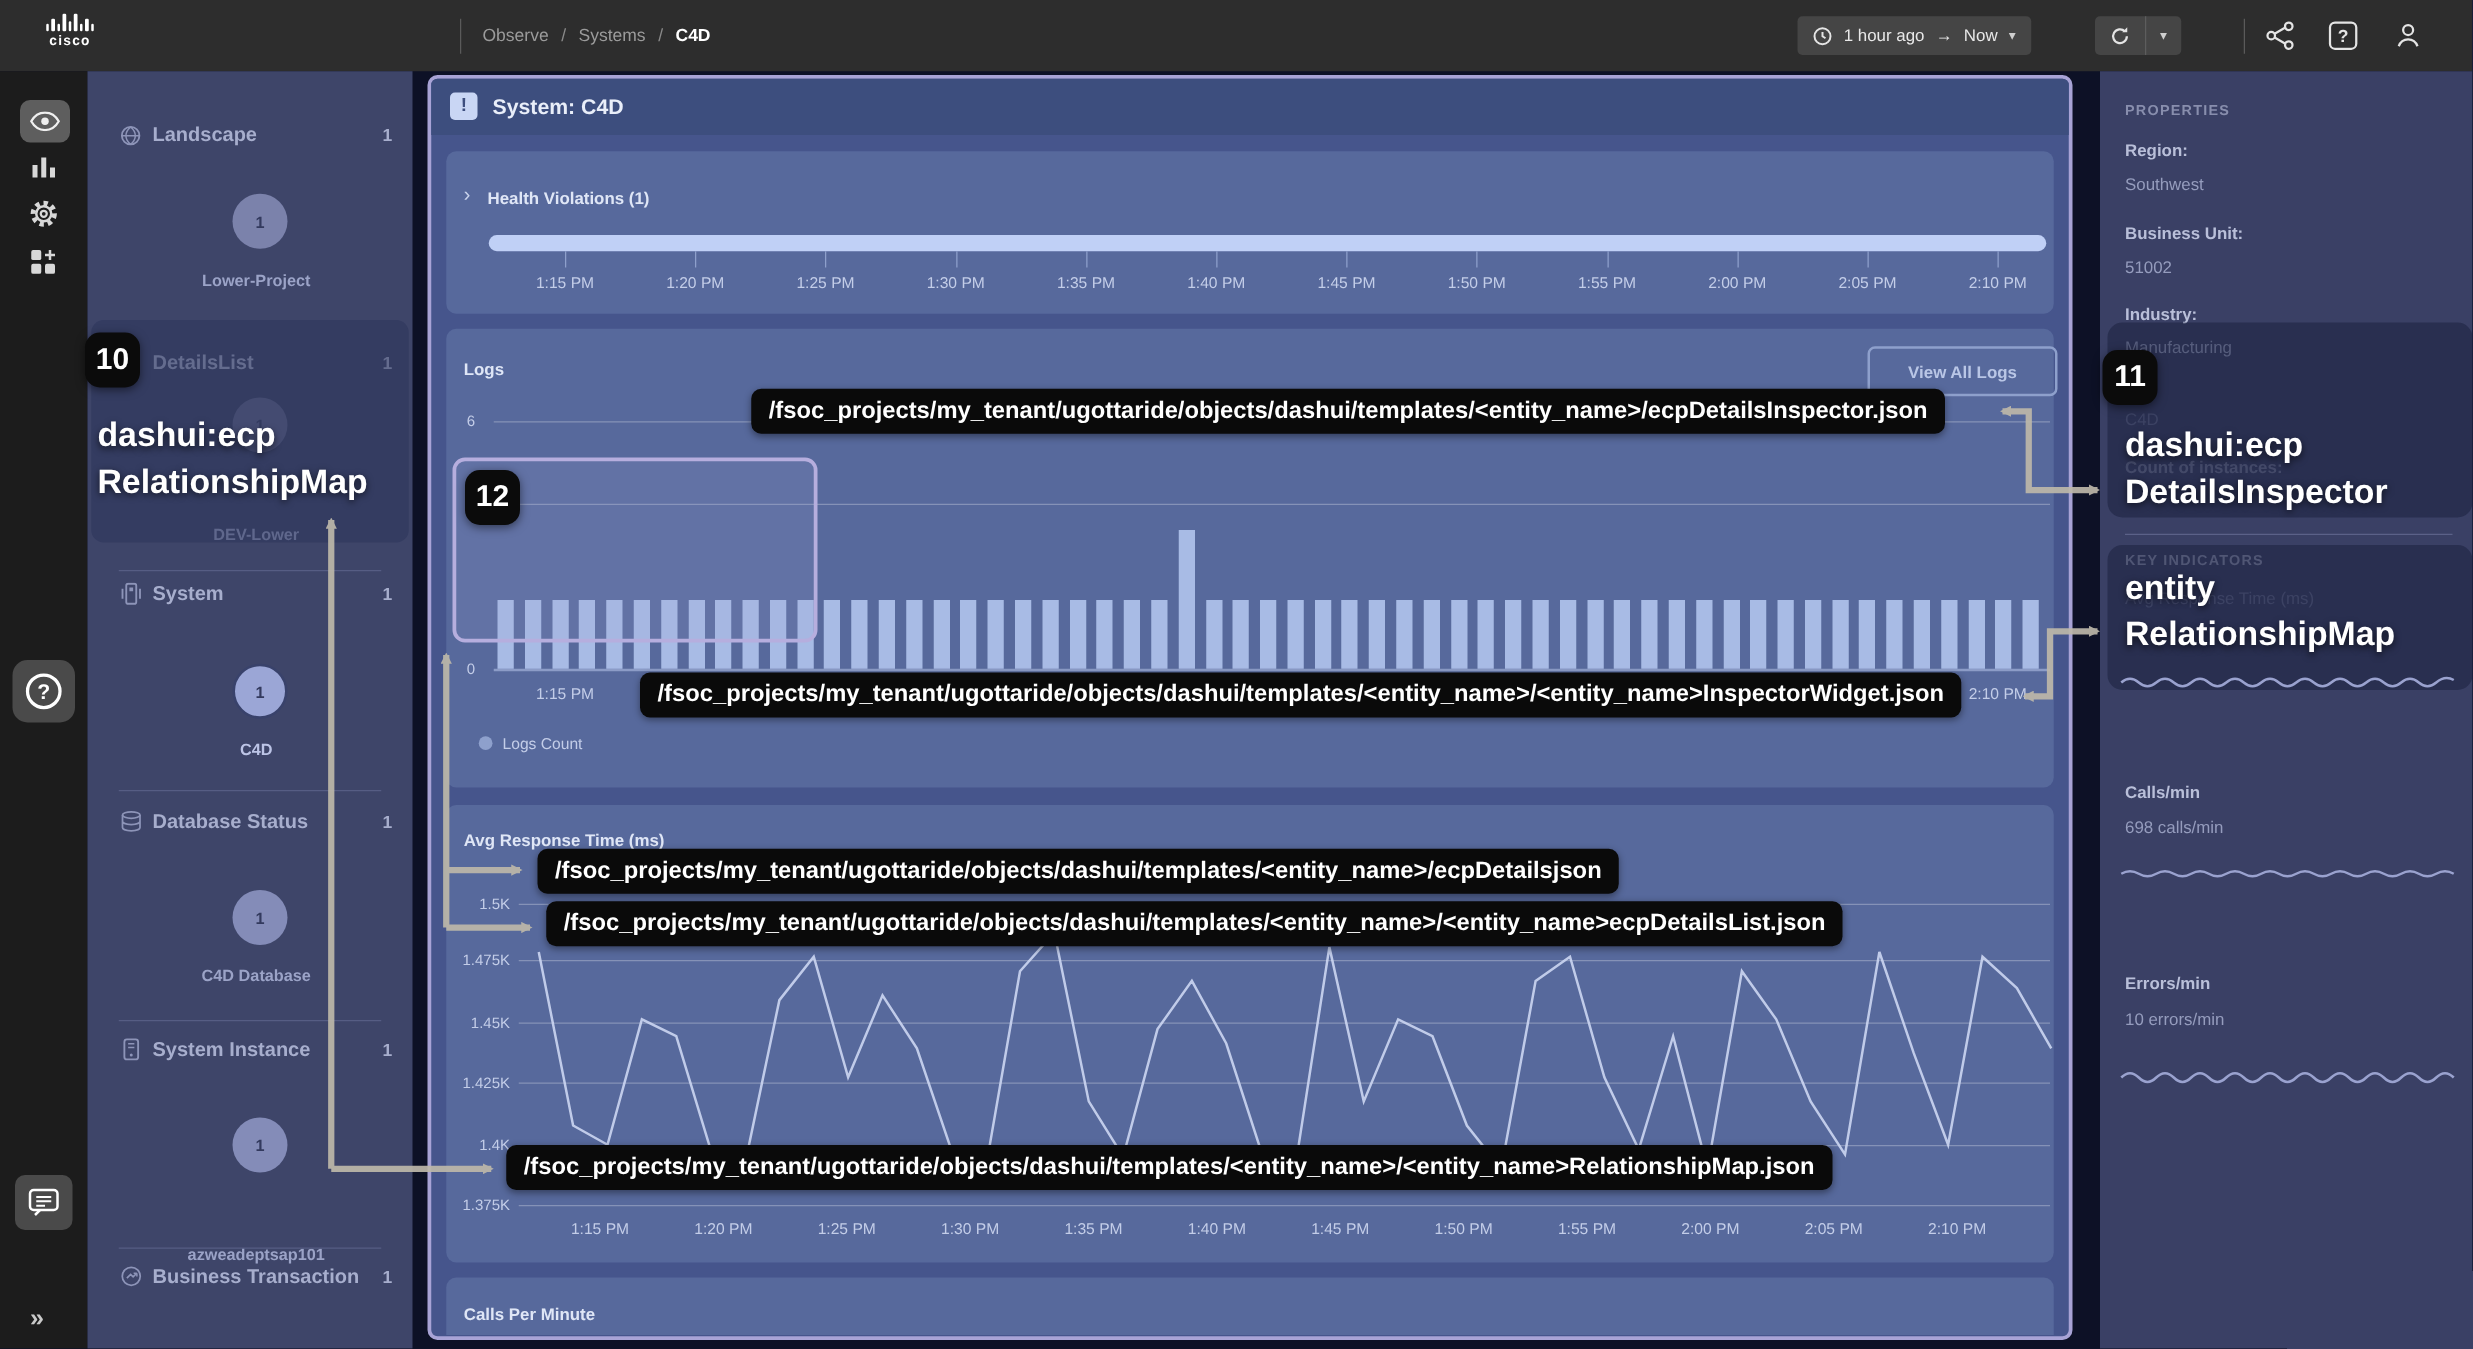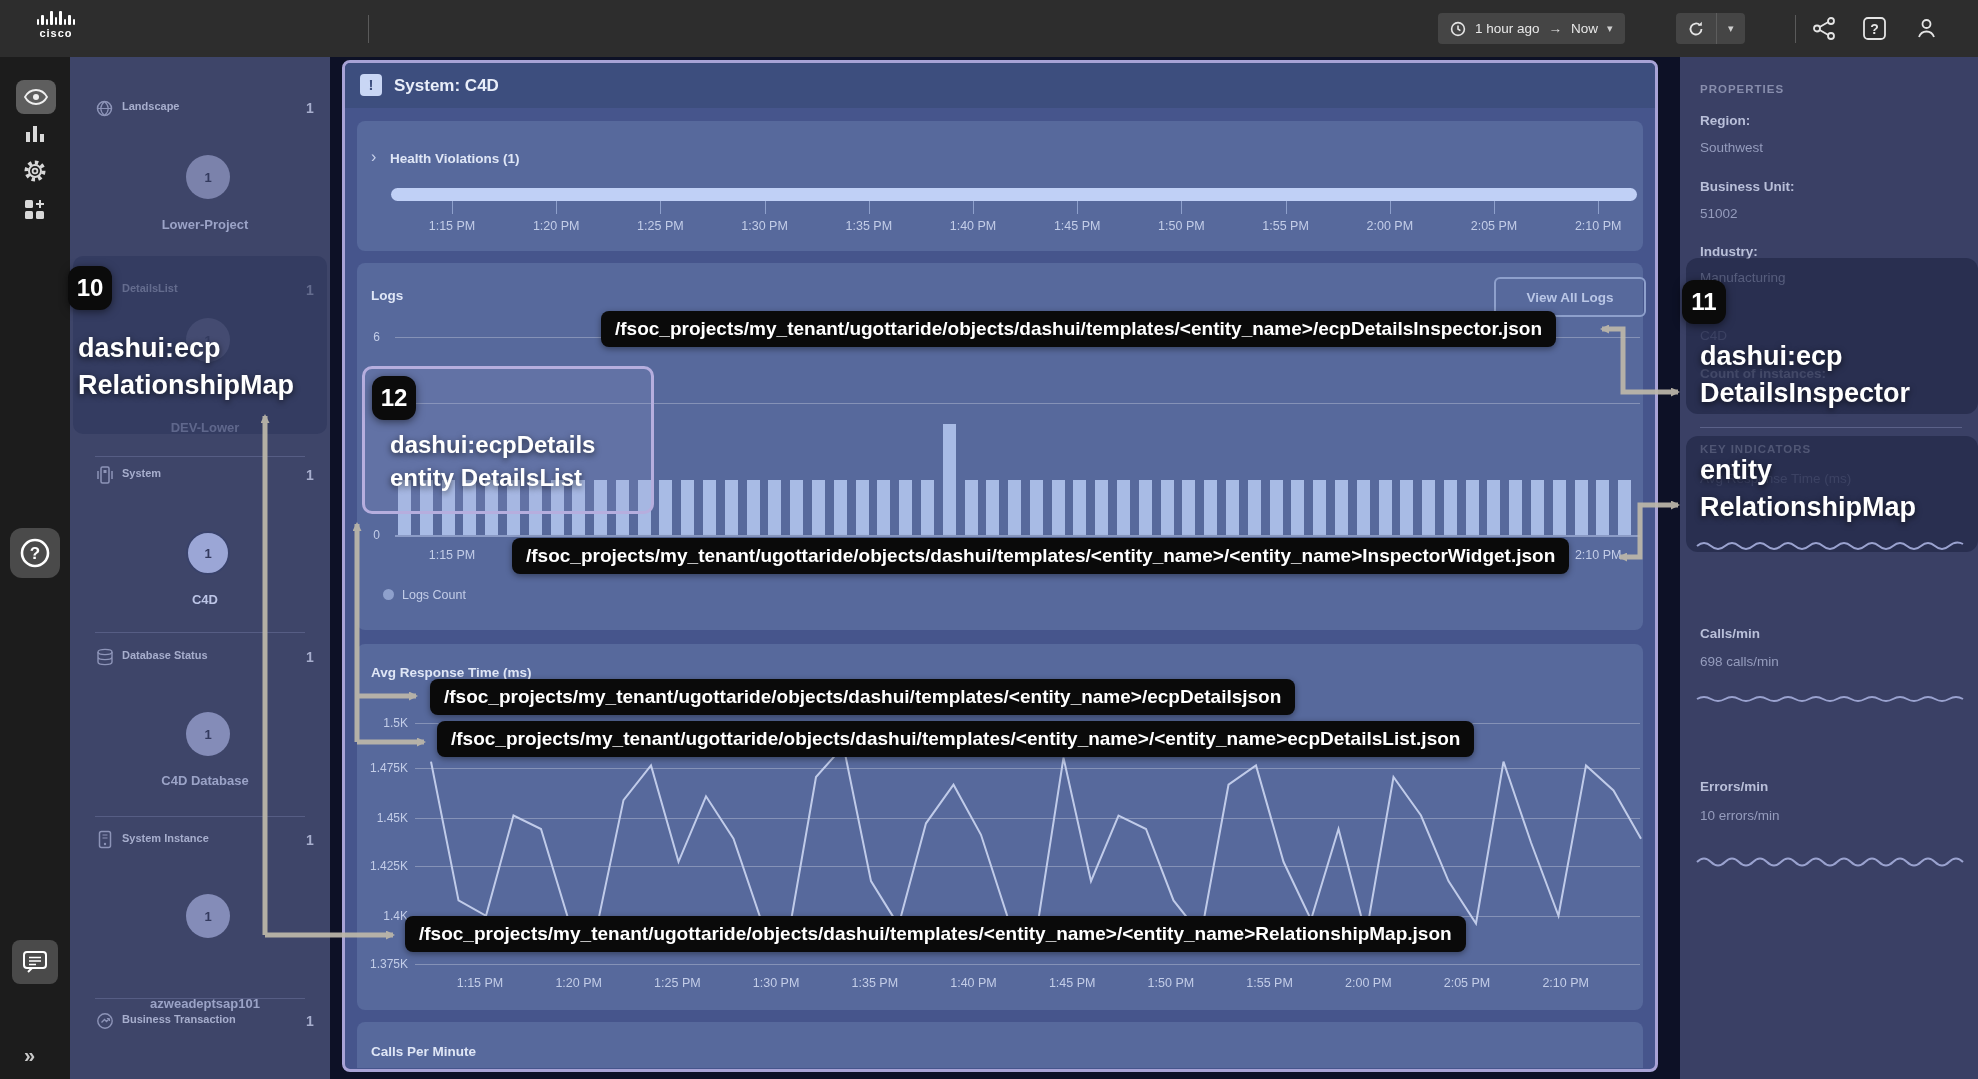--- a/index.html
+++ b/index.html
@@ -23,21 +23,21 @@
   .refbox .cell{padding:0 11px;height:100%;display:flex;align-items:center;}
   .refbox .vdiv{width:1px;height:31px;background:#5d5d5d;}
   .tb-icon{color:#e4e4e4;}
   
   .rail{left:0;top:57px;width:70px;height:1022px;background:#1c1c1c;}
   .rail-btn{border-radius:8px;display:flex;align-items:center;justify-content:center;}
   .rail-active{background:#5e5e5e;}
   .rail-sq{background:#4a4a4a;}
   
   .epanel{left:70px;top:57px;width:260px;height:1022px;background:#3e4569;}
-  .esec-head{font-size:11px;font-weight:700;color:#a7aecd;}
+  .esec-head{font-size:16px;font-weight:700;color:#a7aecd;}
   .esec-count{font-size:14px;font-weight:700;color:#a7aecd;}
   .enode{width:44px;height:44px;border-radius:50%;background:#7b82ab;color:#333a5e;font-size:13px;
          font-weight:700;display:flex;align-items:center;justify-content:center;}
   .enode-label{width:220px;text-align:center;font-size:13px;font-weight:700;color:#9ba3c7;}
   .ediv{width:210px;height:1px;background:#565d84;}
   .dim{opacity:.42;}
   
   .maincont{left:342px;top:60px;width:1316px;height:1012px;background:#46558c;
             border:3px solid #a8a3d6;border-radius:8px;box-sizing:border-box;}
   .headband{left:345px;top:63px;width:1310px;height:45px;background:#3d4e7e;border-radius:5px 5px 0 0;}
@@ -84,20 +84,23 @@
         <i style="height:14px"></i>
         <i style="height:8px"></i>
         <i style="height:14px"></i>
         <i style="height:6px"></i>
         <i style="height:10px"></i>
         <i style="height:6px"></i>
       </div>
     <div class="word">cisco</div>
   </div>
   <div class="abs tb-div" style="left:368px"></div>
+  <div class="abs crumbs">
+    <span>Observe</span><span class="sep">/</span><span>Systems</span><span class="sep">/</span><span class="cur">C4D</span>
+  </div>
   <div class="abs timebox">
     <span class="tb-icon">
       <svg width="16" height="16" viewBox="0 0 16 16">
           <circle cx="8" cy="8" r="6.4" fill="none" stroke="#e4e4e4" stroke-width="1.6"></circle>
           <path d="M8 4.5V8l2.4 1.6" fill="none" stroke="#e4e4e4" stroke-width="1.6"></path>
         </svg>
     </span>
     <span>1 hour ago</span>
     <span>→</span>
     <span>Now</span>
@@ -467,24 +470,20 @@
   </svg>
 
   <div class="abs badge" style="left:68px;top:266px">10</div>
   <div class="abs annlab" style="left:78px;top:330px;font-size:27px">
     <div>dashui:ecp</div>
     <div>RelationshipMap</div>
   </div>
 
   <div class="abs annbox" style="left:362px;top:366px;width:286px;height:142px"></div>
   <div class="abs badge" style="left:372px;top:376px">12</div>
-  <div class="abs annlab" style="left:390px;top:428px;font-size:24px">
-    <div>dashui:ecpDetails</div>
-    <div>entity DetailsList</div>
-  </div>
 
   <div class="abs badge" style="left:1682px;top:280px">11</div>
   <div class="abs annlab" style="left:1700px;top:338px;font-size:27px">
     <div>dashui:ecp</div>
     <div>DetailsInspector</div>
   </div>
 
   <div class="abs annlab" style="left:1700px;top:452px;font-size:27px">
     <div>entity</div>
     <div>RelationshipMap</div>

